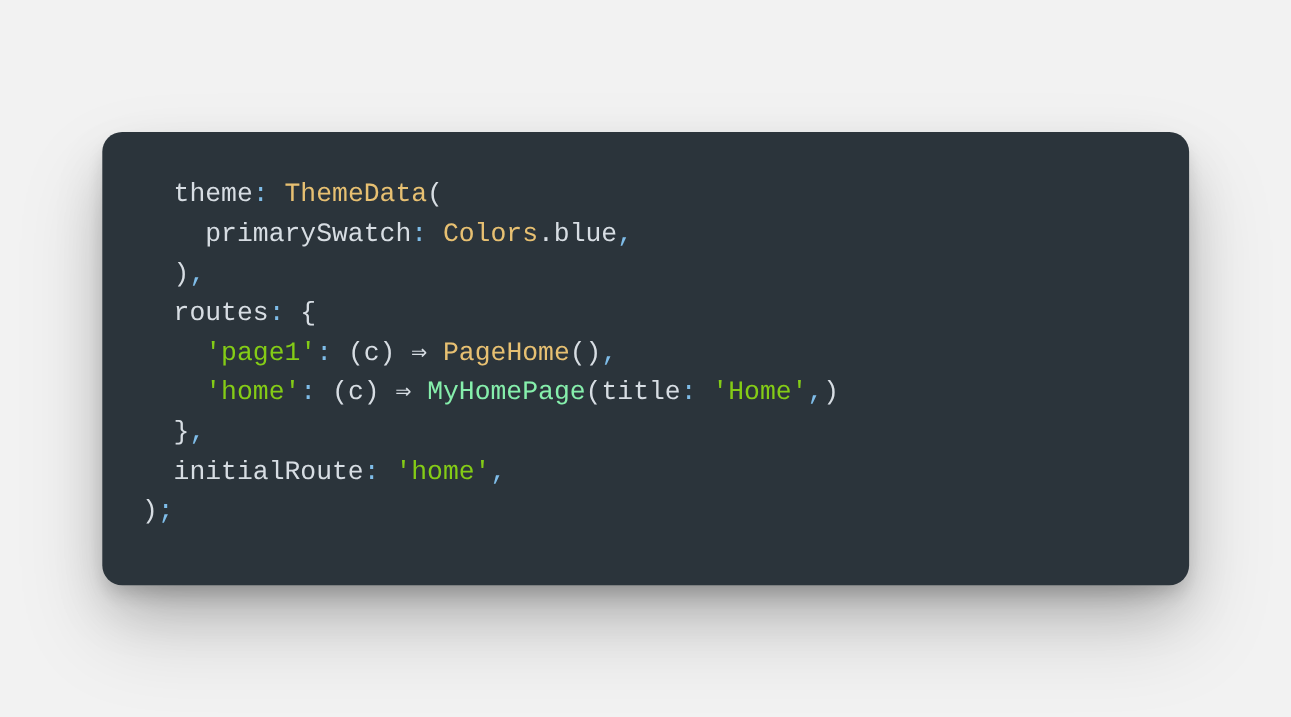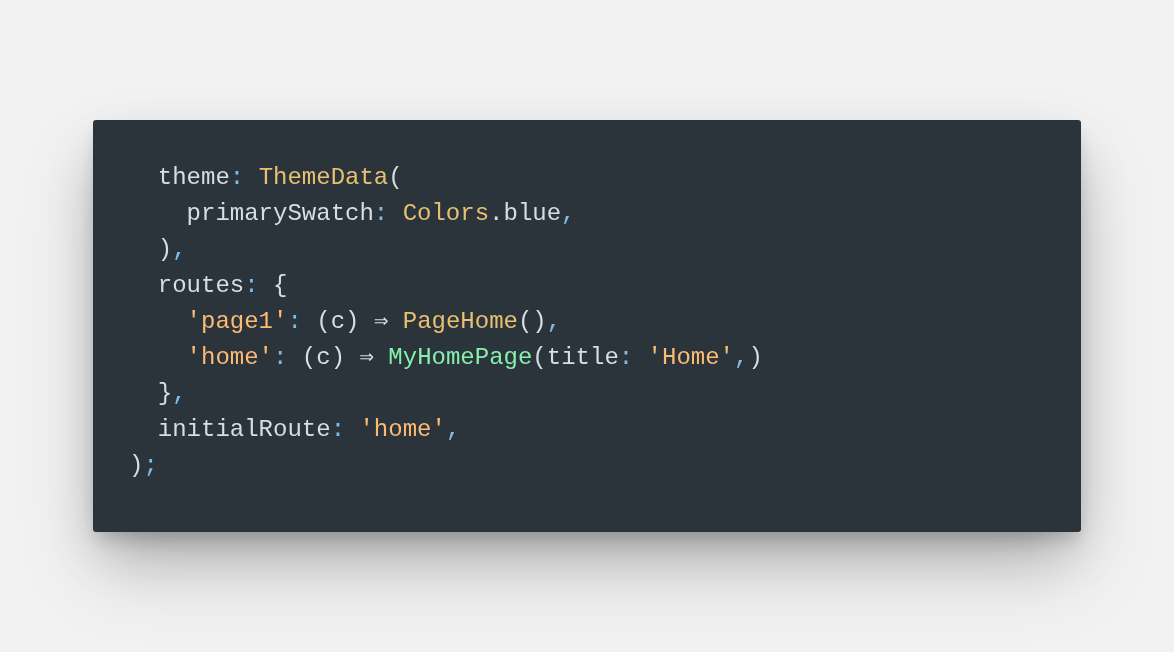--- a/index.html
+++ b/index.html
@@ -8,39 +8,39 @@
       height: 652px;
       background: #f2f2f2;
       font-family: ui-monospace, "SFMono-Regular", "SF Mono", Menlo, Monaco, Consolas, "Liberation Mono", "Courier New", monospace;
       display: flex;
       align-items: center;
       justify-content: center;
     }
     .code-card {
       width: 988px;
       background: #2b343b;
-      border-radius: 3px;
+      border-radius: 18px;
       padding: 40px 36px 48px 36px;
       box-shadow:
         0 10px 15px -3px rgba(0,0,0,0.15),
         0 25px 50px -12px rgba(0,0,0,0.25),
         0 40px 80px rgba(0,0,0,0.15);
       font-size: 24px;
       line-height: 36px;
       color: #d7dde3;
       white-space: pre;
       overflow: hidden;
     }
     .tok-ident   { color: #d7dde3; }
     .tok-colon   { color: #7fbde9; }
     .tok-comma   { color: #7fbde9; }
     .tok-class   { color: #e7c072; }
     .tok-classY  { color: #86efac; }
     .tok-punc    { color: #d7dde3; }
-    .tok-string  { color: #fdba74; }
+    .tok-string  { color: #84cc16; }
     .tok-arrow   { color: #d7dde3; }
     .tok-dot     { color: #d7dde3; }
     .tok-semi    { color: #7fbde9; }
   </style>
 </head>
 <body>
 
 <div class="code-card" id="code-block"><div><span class="tok-ident">  theme</span><span class="tok-colon">: </span><span class="tok-class">ThemeData</span><span class="tok-punc">(</span></div><div><span class="tok-ident">    primarySwatch</span><span class="tok-colon">: </span><span class="tok-class">Colors</span><span class="tok-dot">.</span><span class="tok-ident">blue</span><span class="tok-comma">,</span></div><div><span class="tok-punc">  )</span><span class="tok-comma">,</span></div><div><span class="tok-ident">  routes</span><span class="tok-colon">: </span><span class="tok-punc">{</span></div><div><span class="tok-punc">    </span><span class="tok-string">'page1'</span><span class="tok-colon">: </span><span class="tok-punc">(</span><span class="tok-ident">c</span><span class="tok-punc">) </span><span class="tok-arrow">⇒ </span><span class="tok-class">PageHome</span><span class="tok-punc">()</span><span class="tok-comma">,</span></div><div><span class="tok-punc">    </span><span class="tok-string">'home'</span><span class="tok-colon">: </span><span class="tok-punc">(</span><span class="tok-ident">c</span><span class="tok-punc">) </span><span class="tok-arrow">⇒ </span><span class="tok-classY">MyHomePage</span><span class="tok-punc">(</span><span class="tok-ident">title</span><span class="tok-colon">: </span><span class="tok-string">'Home'</span><span class="tok-comma">,</span><span class="tok-punc">)</span></div><div><span class="tok-punc">  }</span><span class="tok-comma">,</span></div><div><span class="tok-ident">  initialRoute</span><span class="tok-colon">: </span><span class="tok-string">'home'</span><span class="tok-comma">,</span></div><div><span class="tok-punc">)</span><span class="tok-semi">;</span></div></div>
 
 </body></html>

